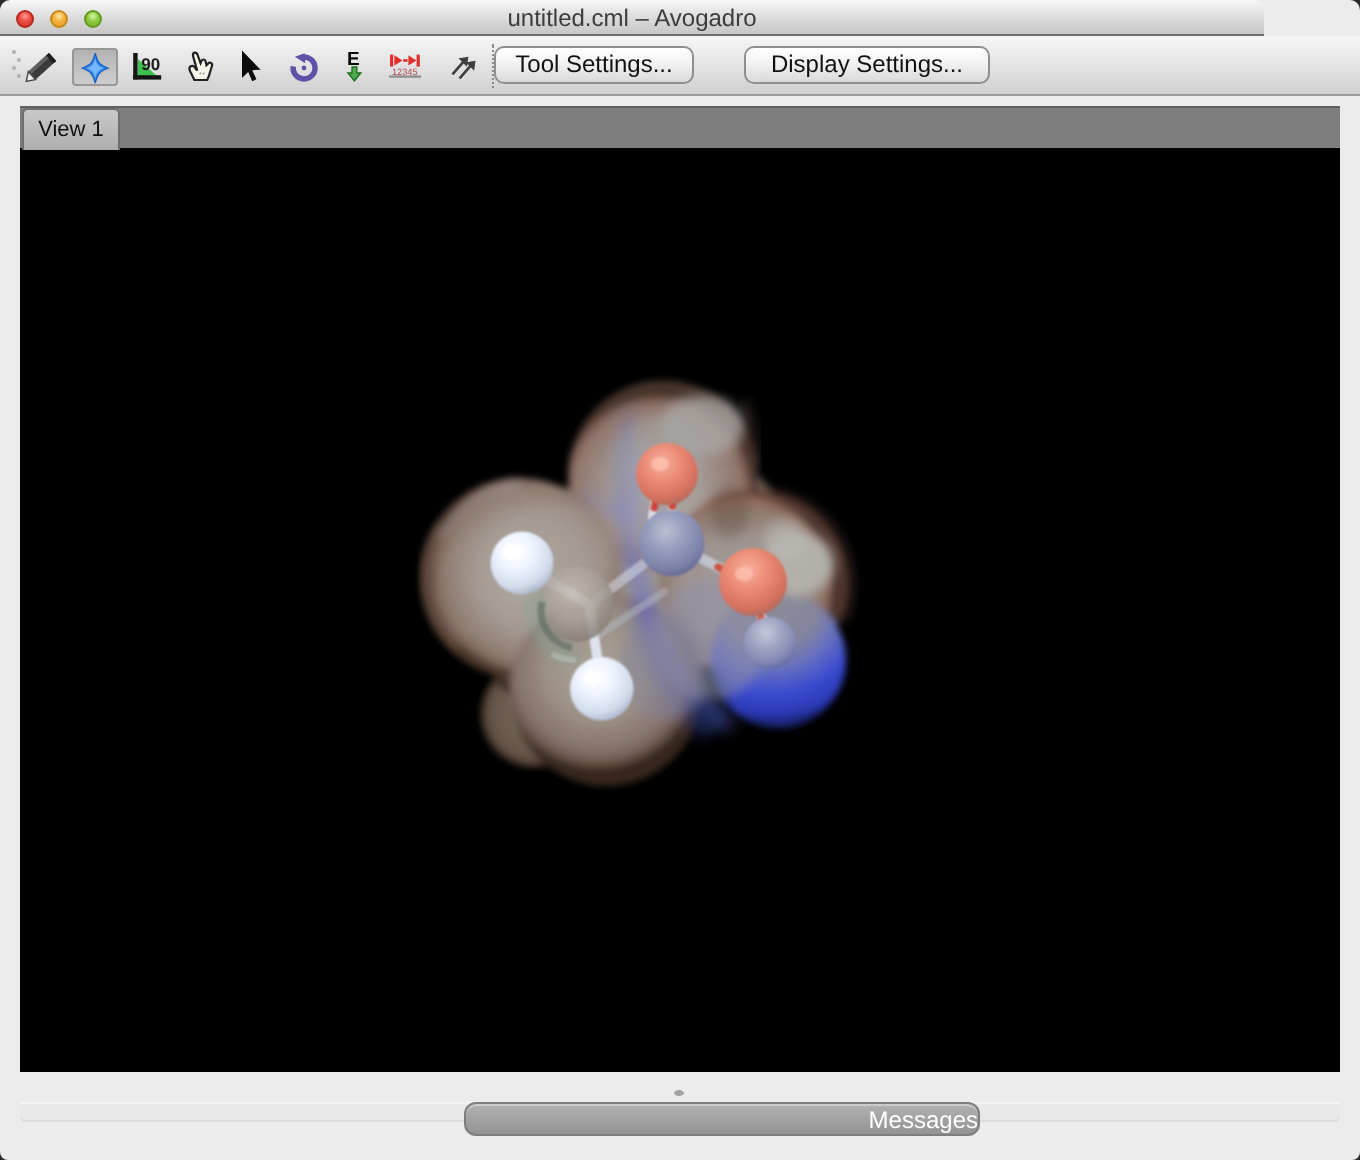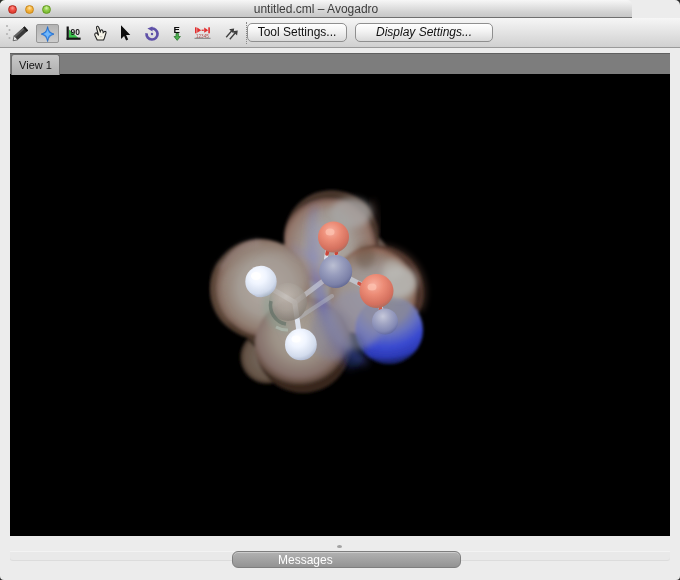--- a/index.html
+++ b/index.html
@@ -11,31 +11,31 @@
 #title .txt { position:absolute; left:0; right:0; top:2px; text-align:center; font-size:12px; color:#3c3c3c; }
 .tl { position:absolute; top:5px; width:9px; height:9px; border-radius:50%; }
 #tl1 { left:8px;  background:radial-gradient(circle at 50% 30%, #ff9a92 0%, #ee4b40 45%, #d03428 100%); border:0.5px solid #b5291f; }
 #tl2 { left:25px; background:radial-gradient(circle at 50% 30%, #ffe6a8 0%, #f5b23b 45%, #e09a20 100%); border:0.5px solid #c8871a; }
 #tl3 { left:42px; background:radial-gradient(circle at 50% 30%, #d7f5a8 0%, #8dcb43 45%, #6faf2a 100%); border:0.5px solid #62991f; }
 
 #toolbar { position:absolute; left:0; top:18px; width:680px; height:30px; background:linear-gradient(#f6f6f6,#d0d0d0); border-bottom:1px solid #9a9a9a; z-index:5; }
 #pressed { position:absolute; left:36px; top:6px; width:23px; height:19px; background:linear-gradient(#b3b3b3,#cdcdcd); border:1px solid #979797; border-radius:2px; }
 .btn { position:absolute; top:5px; height:19px; background:linear-gradient(#ffffff,#f2f2f2 45%,#d9d9d9); border:1px solid #8f8f8f; border-radius:5px; font-size:12px; color:#111; text-align:center; line-height:17px; }
 #btn1 { left:247px; width:100px; }
-#btn2 { left:355px; width:138px;font-style:italic; }
+#btn2 { left:372px; width:123px; }
 #sep { position:absolute; left:246px; top:4px; height:22px; width:0; border-left:1px dotted #8a8a8a; }
 
 #tabbar { position:absolute; left:10px; top:53px; width:660px; height:21px; background:#7d7d7d; border-top:1px solid #606060; z-index:4; }
 #tab { position:absolute; left:1px; top:0px; width:49px; height:21px; background:linear-gradient(#c9c9c9,#aeaeae); border:1px solid #6e6e6e; border-bottom:none; border-radius:3px 3px 0 0; font-size:11px; color:#111; text-align:center; line-height:20px; }
 
 #canvas { position:absolute; left:10px; top:74px; width:660px; height:462px; background:#000; z-index:3; }
 
 #splitdot { position:absolute; left:337px; top:545px; width:5px; height:3px; border-radius:50%; background:#a2a2a2; }
 #collapsed { position:absolute; left:10px; top:551px; width:660px; height:10px; background:#e9e9e9; border-radius:0 0 3px 3px; box-shadow:inset 0 1px 0 #f3f3f3, inset 0 -1px 0 #dcdcdc; }
-#msgbtn { position:absolute; left:232px; top:551px; width:229px; height:17px; border-radius:6px; background:linear-gradient(#b2b2b2,#939393); border:1px solid #7e7e7e; box-shadow:inset 0 1px 0 rgba(255,255,255,0.35); font-size:12px; color:#fff; text-align:left; line-height:16px; z-index:6;padding-left:45px; }
+#msgbtn { position:absolute; left:232px; top:551px; width:258px; height:17px; border-radius:6px; background:linear-gradient(#b2b2b2,#939393); border:1px solid #7e7e7e; box-shadow:inset 0 1px 0 rgba(255,255,255,0.35); font-size:12px; color:#fff; text-align:right; line-height:16px; z-index:6;padding-left:45px; }
 svg text { font-family:"Liberation Sans", sans-serif; }
 </style>
 </head>
 <body>
 <div id="win">
 <div id="corner"></div>
 <div id="title">
       <div class="txt">untitled.cml – Avogadro</div>
   <div class="tl" id="tl1"></div>
       <div class="tl" id="tl2"></div>

